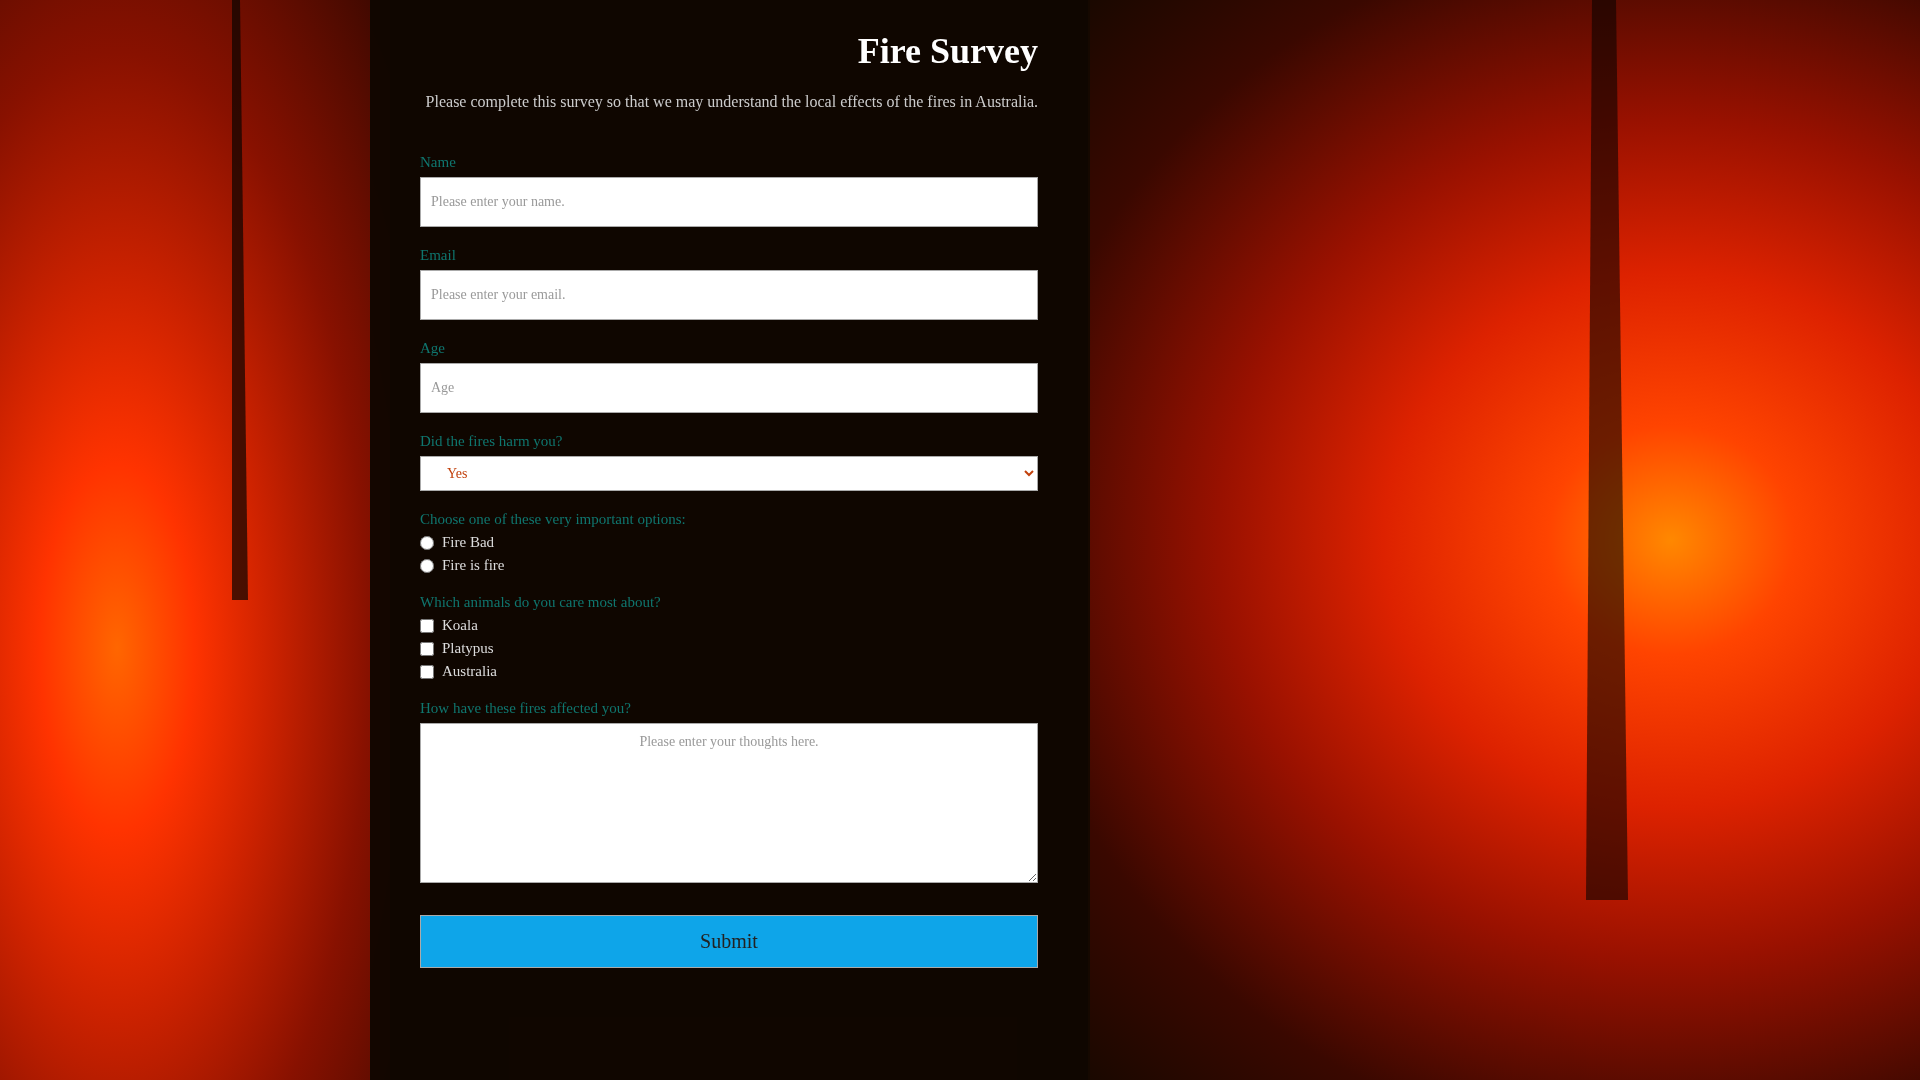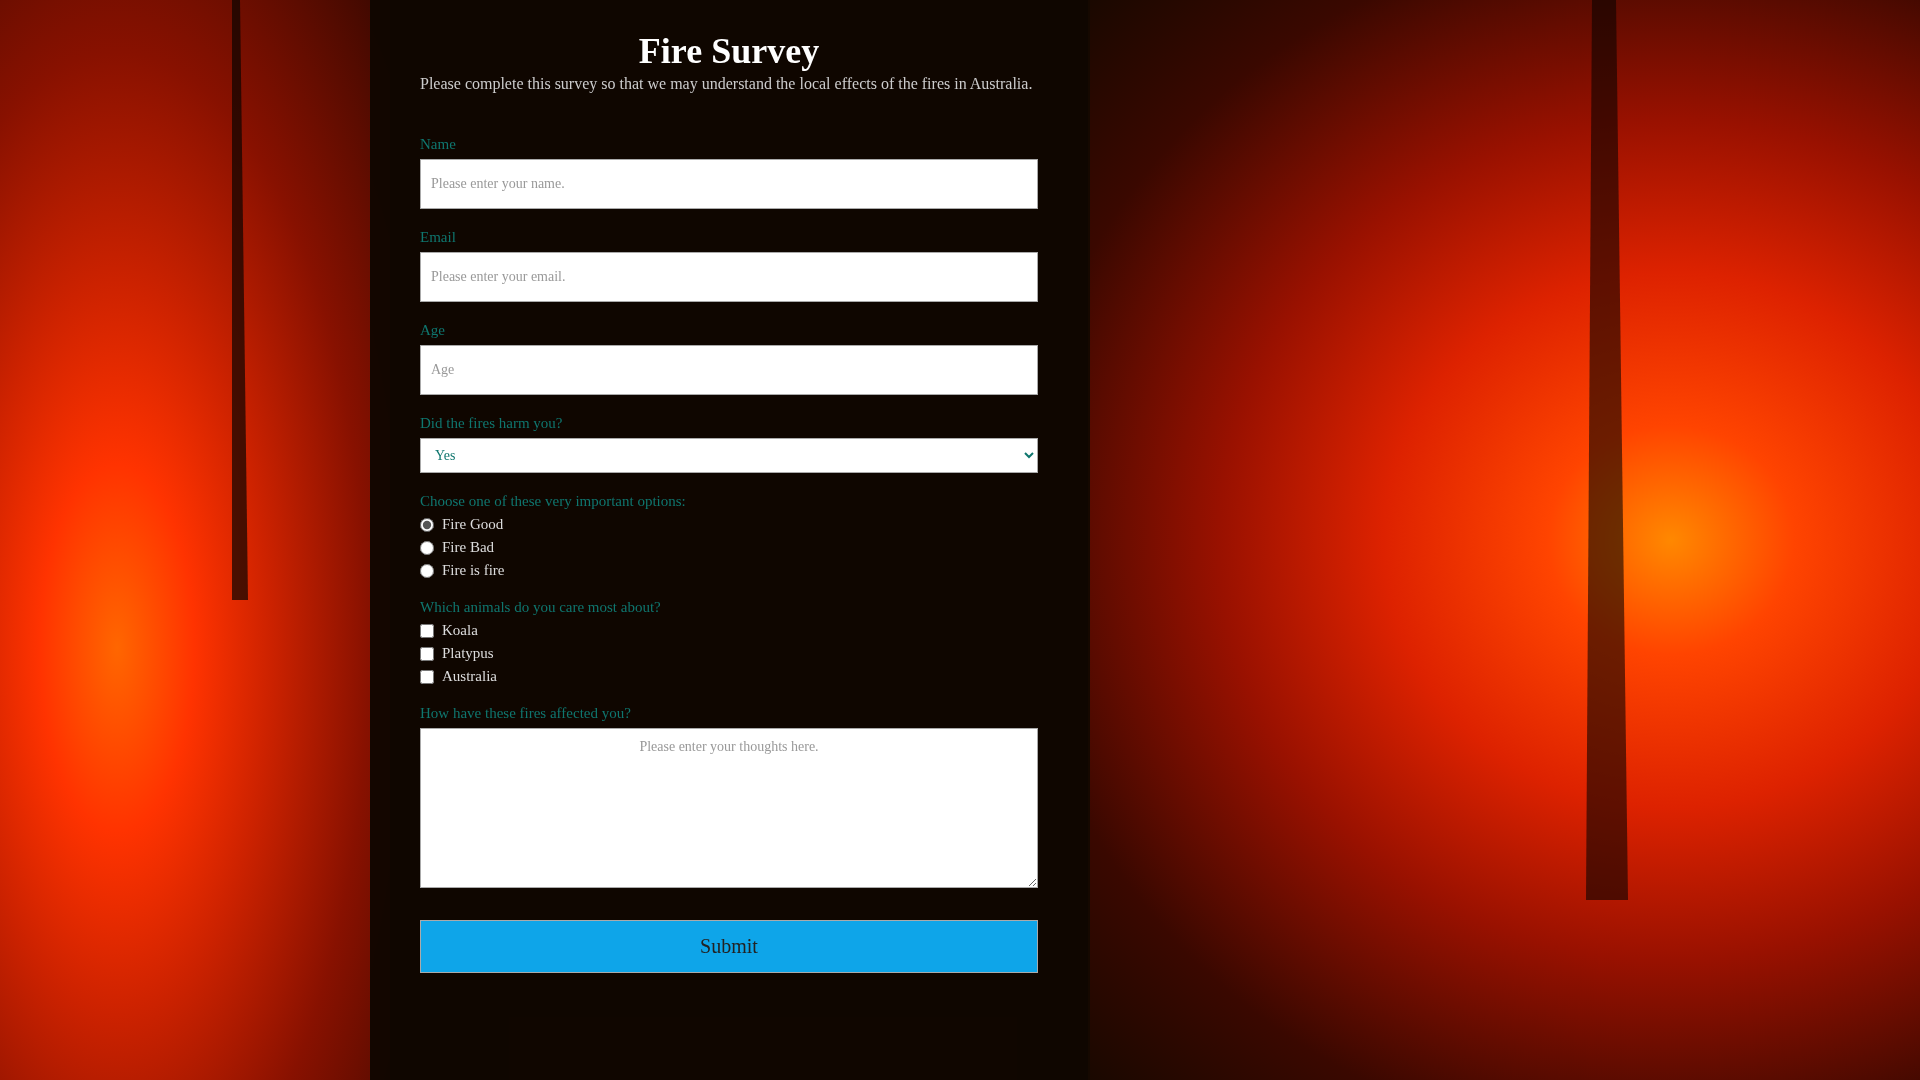--- a/index.html
+++ b/index.html
@@ -80,28 +80,29 @@
       background: rgba(15, 6, 0, 0.82);
       z-index: 10;
       overflow-y: auto;
       padding: 30px 50px 40px 50px;
     }
 
     .form-title {
       color: #ffffff;
       font-size: 36px;
       font-weight: bold;
-      text-align: center;
+      text-align: right;
+      margin-bottom: 18px;
       font-family: Georgia, serif;
     }
 
     .form-subtitle {
       color: #cccccc;
       font-size: 16px;
-      text-align: left;
+      text-align: right;
       margin-bottom: 40px;
       line-height: 1.5;
     }
 
     .field-label {
       color: #0f766e;
       font-size: 15px;
       margin-bottom: 6px;
       display: block;
       font-family: Georgia, serif;
@@ -121,25 +122,25 @@
       outline: none;
       font-family: Georgia, serif;
     }
 
     .text-input::placeholder {
       color: #999999;
     }
 
     .select-input {
       width: 100%;
-      padding: 8px 10px;
+      padding: 8px 22px;
       font-size: 14px;
       background: #ffffff;
       border: 1px solid #aaaaaa;
-      color: #0f766e;
+      color: #c2410c;
       outline: none;
       font-family: Georgia, serif;
       appearance: auto;
     }
 
     .radio-group, .checkbox-group {
       margin-top: 4px;
     }
 
     .radio-item, .checkbox-item {
@@ -229,24 +230,20 @@
     <select class="select-input">
       <option>Yes</option>
       <option>No</option>
     </select>
   </div>
 
   <div class="field-group">
     <label class="field-label">Choose one of these very important options:</label>
     <div class="radio-group">
       <div class="radio-item">
-        <input type="radio" id="fire-good" name="fire-option" checked="" style="">
-        <label for="fire-good">Fire Good</label>
-      </div>
-      <div class="radio-item">
         <input type="radio" id="fire-bad" name="fire-option" style="">
         <label for="fire-bad">Fire Bad</label>
       </div>
       <div class="radio-item">
         <input type="radio" id="fire-is-fire" name="fire-option" style="">
         <label for="fire-is-fire">Fire is fire</label>
       </div>
     </div>
   </div>
 

